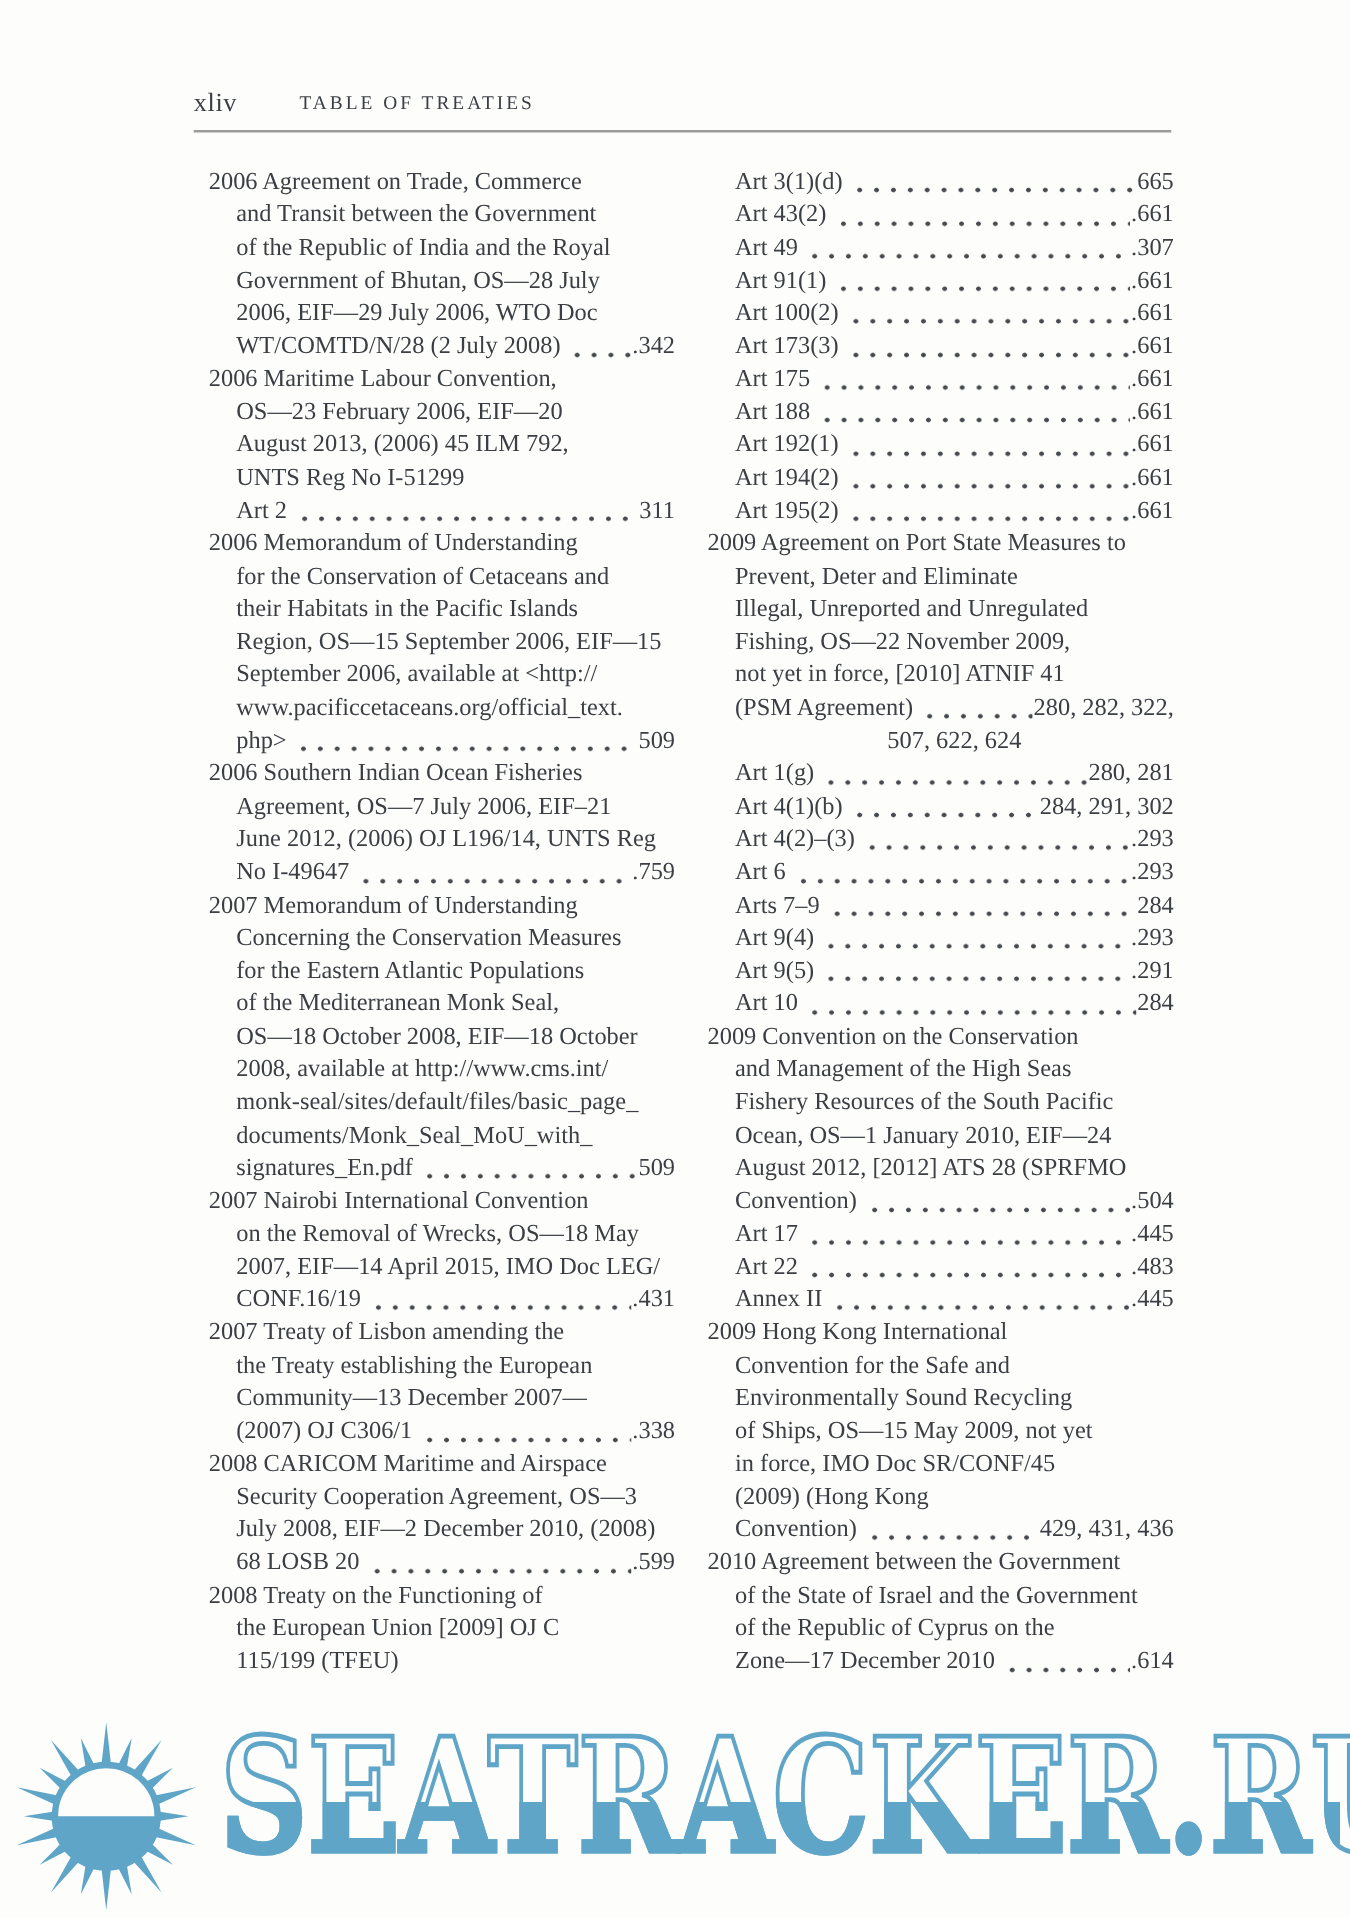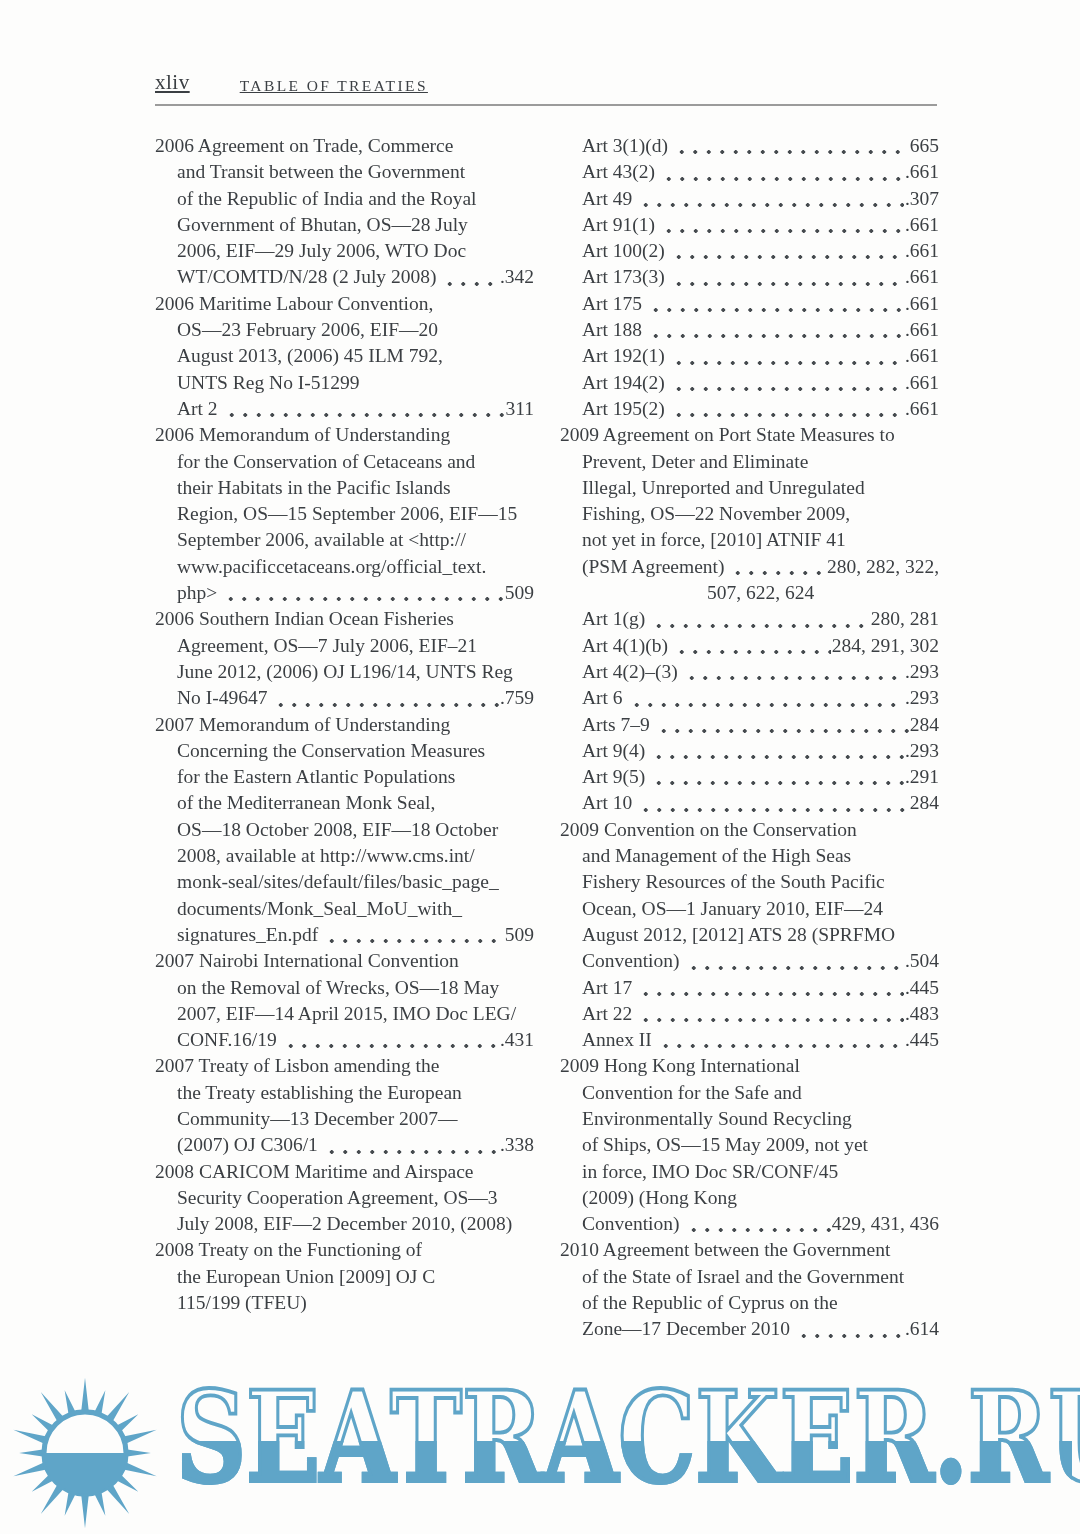--- a/index.html
+++ b/index.html
@@ -1,27 +1,27 @@
 <!DOCTYPE html>
 <html><head>
 <meta charset="utf-8">
 <style>
   html,body{margin:0;padding:0;background:#ffffff;}
   .page{
     position:relative;width:1080px;height:1534px;overflow:hidden;
     background:#fdfdfc;color:#3b3f43;
     font-family:"Liberation Serif","DejaVu Serif",serif;
   }
-  .header{position:absolute;left:155px;top:70px;width:782px;display:flex;align-items:flex-end;text-decoration:underline;}
+  .header{position:absolute;left:155px;top:70px;width:782px;display:flex;align-items:center;}
   .folio{font-size:21px;letter-spacing:0.5px;}
   .htitle{font-size:15.5px;letter-spacing:2.4px;margin-left:50px;}
   .rule{position:absolute;left:155px;top:104px;width:782px;height:2px;background:#9b9b9b;}
   .cols{position:absolute;left:155px;top:133px;width:784px;display:flex;}
   .col{width:379px;}
-  .col.left{margin-right:26px;}
+  .col.left{margin-right:26px;margin-left:12px;}
   .line{
     display:flex;align-items:baseline;height:26.3px;line-height:26.3px;
     font-size:19.5px;white-space:nowrap;overflow:hidden;
   }
   .line.ind{padding-left:22px;}
   .line.right{justify-content:center;}
   .txt{flex:0 0 auto;}
   .dots{
     flex:1 1 auto;min-width:10px;align-self:stretch;margin:0 1px 0 7px;
     background-image:radial-gradient(circle,#454a4e 1.6px,rgba(0,0,0,0) 2.1px);
@@ -195,20 +195,25 @@
         </div>
         <div class="line">
           <span class="txt">2008 CARICOM Maritime and Airspace</span>
         </div>
         <div class="line ind">
           <span class="txt">Security Cooperation Agreement, OS—3</span>
         </div>
         <div class="line ind">
           <span class="txt">July 2008, EIF—2 December 2010, (2008)</span>
         </div>
+        <div class="line ind">
+          <span class="txt">68 LOSB 20</span>
+          <span class="dots"></span>
+          <span class="pg">.599</span>
+        </div>
         <div class="line">
           <span class="txt">2008 Treaty on the Functioning of</span>
         </div>
         <div class="line ind">
           <span class="txt">the European Union [2009] OJ C</span>
         </div>
         <div class="line ind">
           <span class="txt">115/199 (TFEU)</span>
         </div>
       </div>

